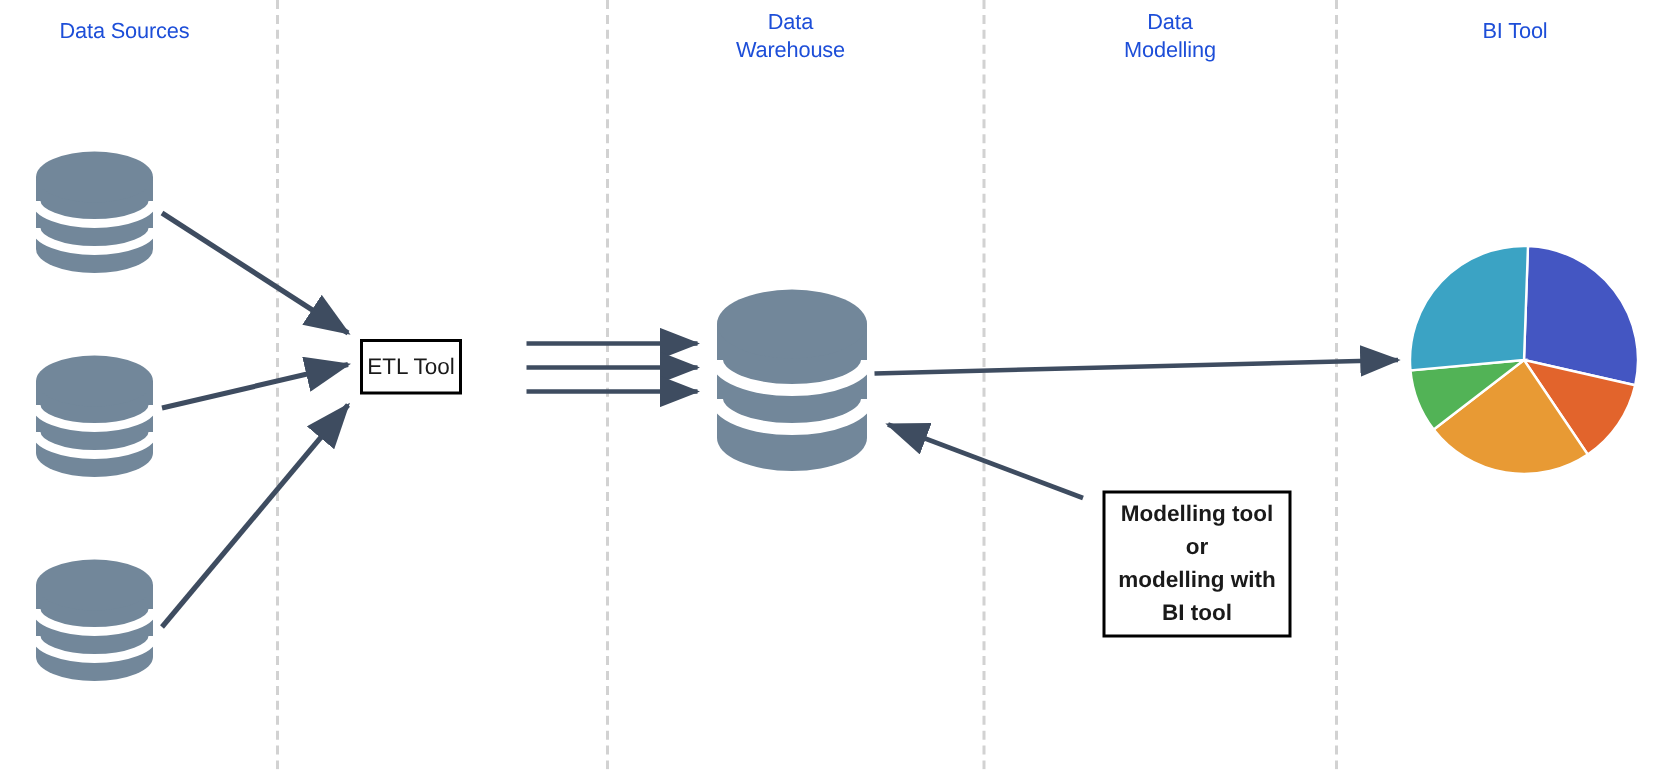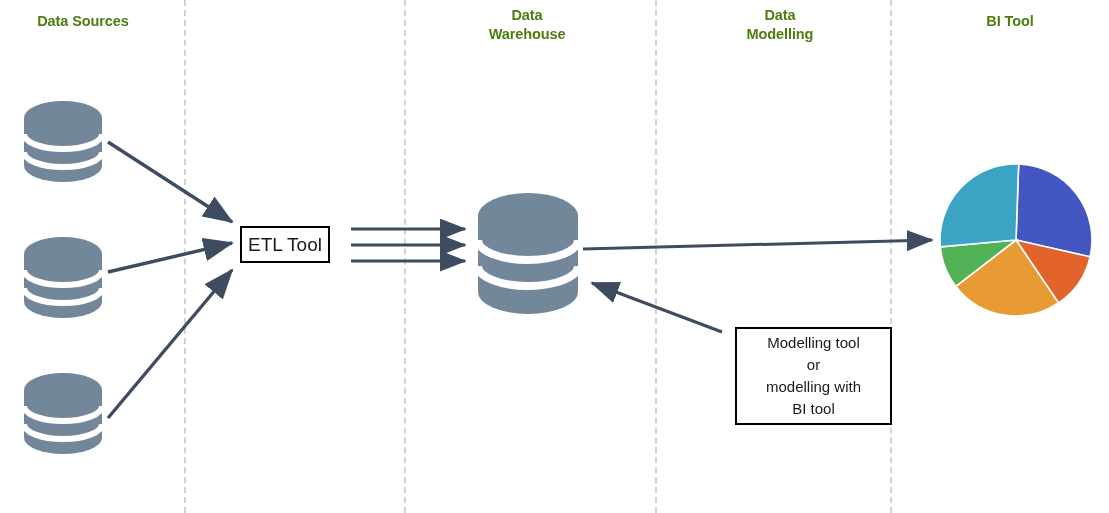--- a/index.html
+++ b/index.html
@@ -22,24 +22,24 @@
     position: absolute;
     top: 0;
     width: 0;
     height: 513px;
     border-left: 2px dashed #d2d2d2;
   }
   
   .col-header {
     position: absolute;
     text-align: center;
-    font-weight: bold;
+    font-weight: normal;
     font-size: 14.5px;
     line-height: 19px;
-    color: #4d7c0f;
+    color: #1d4ed8;
     white-space: pre-line;
     letter-spacing: -0.1px;
   }
   
   #art {
     position: absolute;
     left: 0;
     top: 0;
     width: 1109px;
     height: 513px;
@@ -56,31 +56,32 @@
     text-align: center;
     color: #1a1a1a;
     font-size: 15px;
     line-height: 21px;
     white-space: pre-line;
     box-sizing: border-box;
   }
   #etl-tool-box {
     left: 240px;
     top: 226px;
-    width: 90px;
+    width: 68px;
     height: 37px;
-    font-size: 19px;
+    font-size: 15px;
   }
   #modelling-box {
     left: 735px;
     top: 327px;
-    width: 157px;
+    width: 126px;
     height: 98px;
     font-size: 15px;
     line-height: 22px;
+    font-weight: bold;
   }
 </style>
 </head>
 <body>
 
 <div id="canvas">
 
   <div class="divider" style="left:184px;"></div>
   <div class="divider" style="left:404px;"></div>
   <div class="divider" style="left:655px;"></div>

